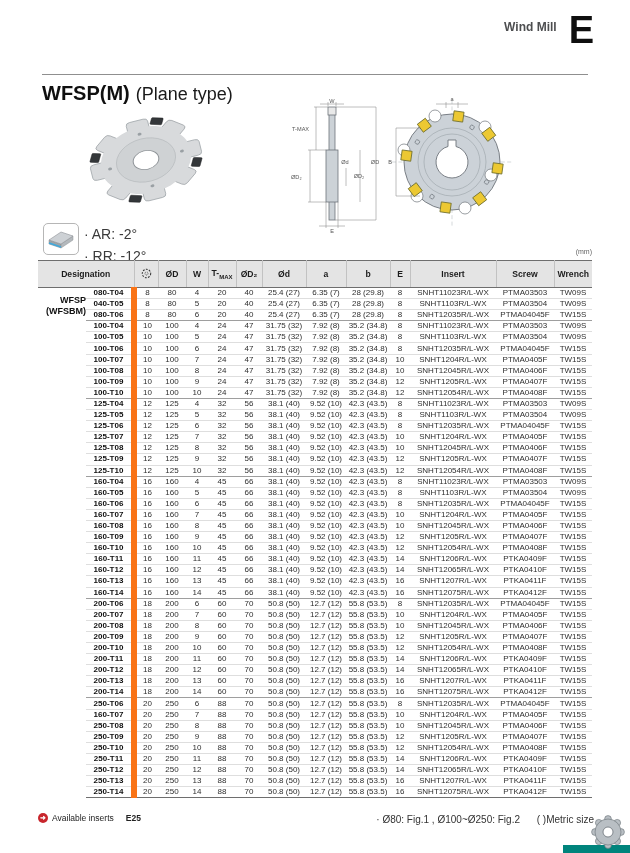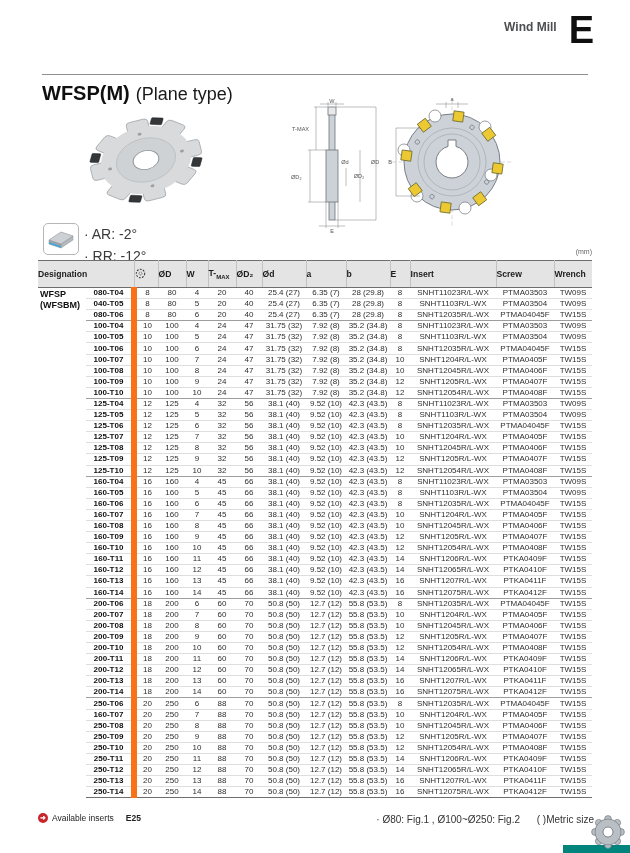--- a/index.html
+++ b/index.html
@@ -22,34 +22,34 @@
   .fig-front{top:94px;left:380px}
   .dim-text{font-size:5.6px;fill:#555}
   
   .insert-box{position:absolute;top:223px;left:43px;width:34px;height:30px;border:1px solid #b6b6b6;border-radius:5px;background:#fff}
   .angle-notes{position:absolute;top:224px;left:84px;font-size:14px;color:#3a3a3a;line-height:1.55}
   .unit-note{position:absolute;top:248px;right:38px;font-size:7px;color:#666}
   
   .spec-table{position:absolute;top:260px;left:38px;width:554px;border-collapse:collapse;table-layout:fixed}
   .spec-table thead th{
     background:#e4e4e4;border:1px solid #c2c2c2;border-top:1px solid #6e6e6e;border-bottom:1px solid #6e6e6e;
-    height:26px;font-size:8.6px;font-weight:bold;color:#1c1c1c;padding:0;text-align:left;vertical-align:middle;
+    height:26px;font-size:8.6px;font-weight:bold;color:#1c1c1c;padding:0;text-align:center;vertical-align:middle;
   }
   .spec-table thead th:first-child{border-left:none}
   .spec-table thead th:last-child{border-right:none}
   .hsub{font-size:6px;vertical-align:sub}
   .spec-table tbody td{
     height:10.1px;padding:0 1px;font-size:8px;line-height:1;color:#2e2e2e;text-align:center;
     border-top:1px solid #dedede;white-space:nowrap;overflow:hidden;
   }
   .spec-table tbody tr:first-child td{border-top:none}
   .spec-table tbody tr.group-start td{border-top:1px solid #9e9e9e}
   .spec-table tbody tr:last-child td{border-bottom:1px solid #6e6e6e}
   .spec-table td.code{font-weight:bold;color:#0f0f0f;border-right:6px solid #f97316}
-  .spec-table td.group-cell{vertical-align:top;text-align:left;padding:1px 0 0 2px;border-right:none}
+  .spec-table td.group-cell{vertical-align:top;text-align:right;padding:7px 0 0 2px;border-right:none}
   .group-cell div{font-weight:bold;font-size:9px;color:#0f0f0f;line-height:11px;white-space:nowrap}
   
   .footer-left{position:absolute;top:813px;left:38px;display:flex;align-items:center;gap:4px;font-size:8.5px;color:#222}
   .avail-icon{display:inline-block;width:10px;height:10px;background:#c8252c;border-radius:50%;color:#fff;
     font-size:7px;line-height:10px;text-align:center;font-weight:bold}
   .avail-page{font-weight:bold;margin-left:8px}
   .footer-right{position:absolute;top:814px;right:36px;font-size:10px;color:#333;white-space:nowrap}
   .footer-right .metric{margin-left:14px}
   
   .corner-bar{position:absolute;left:563px;top:845px;width:67px;height:8px;background:#00847c}

